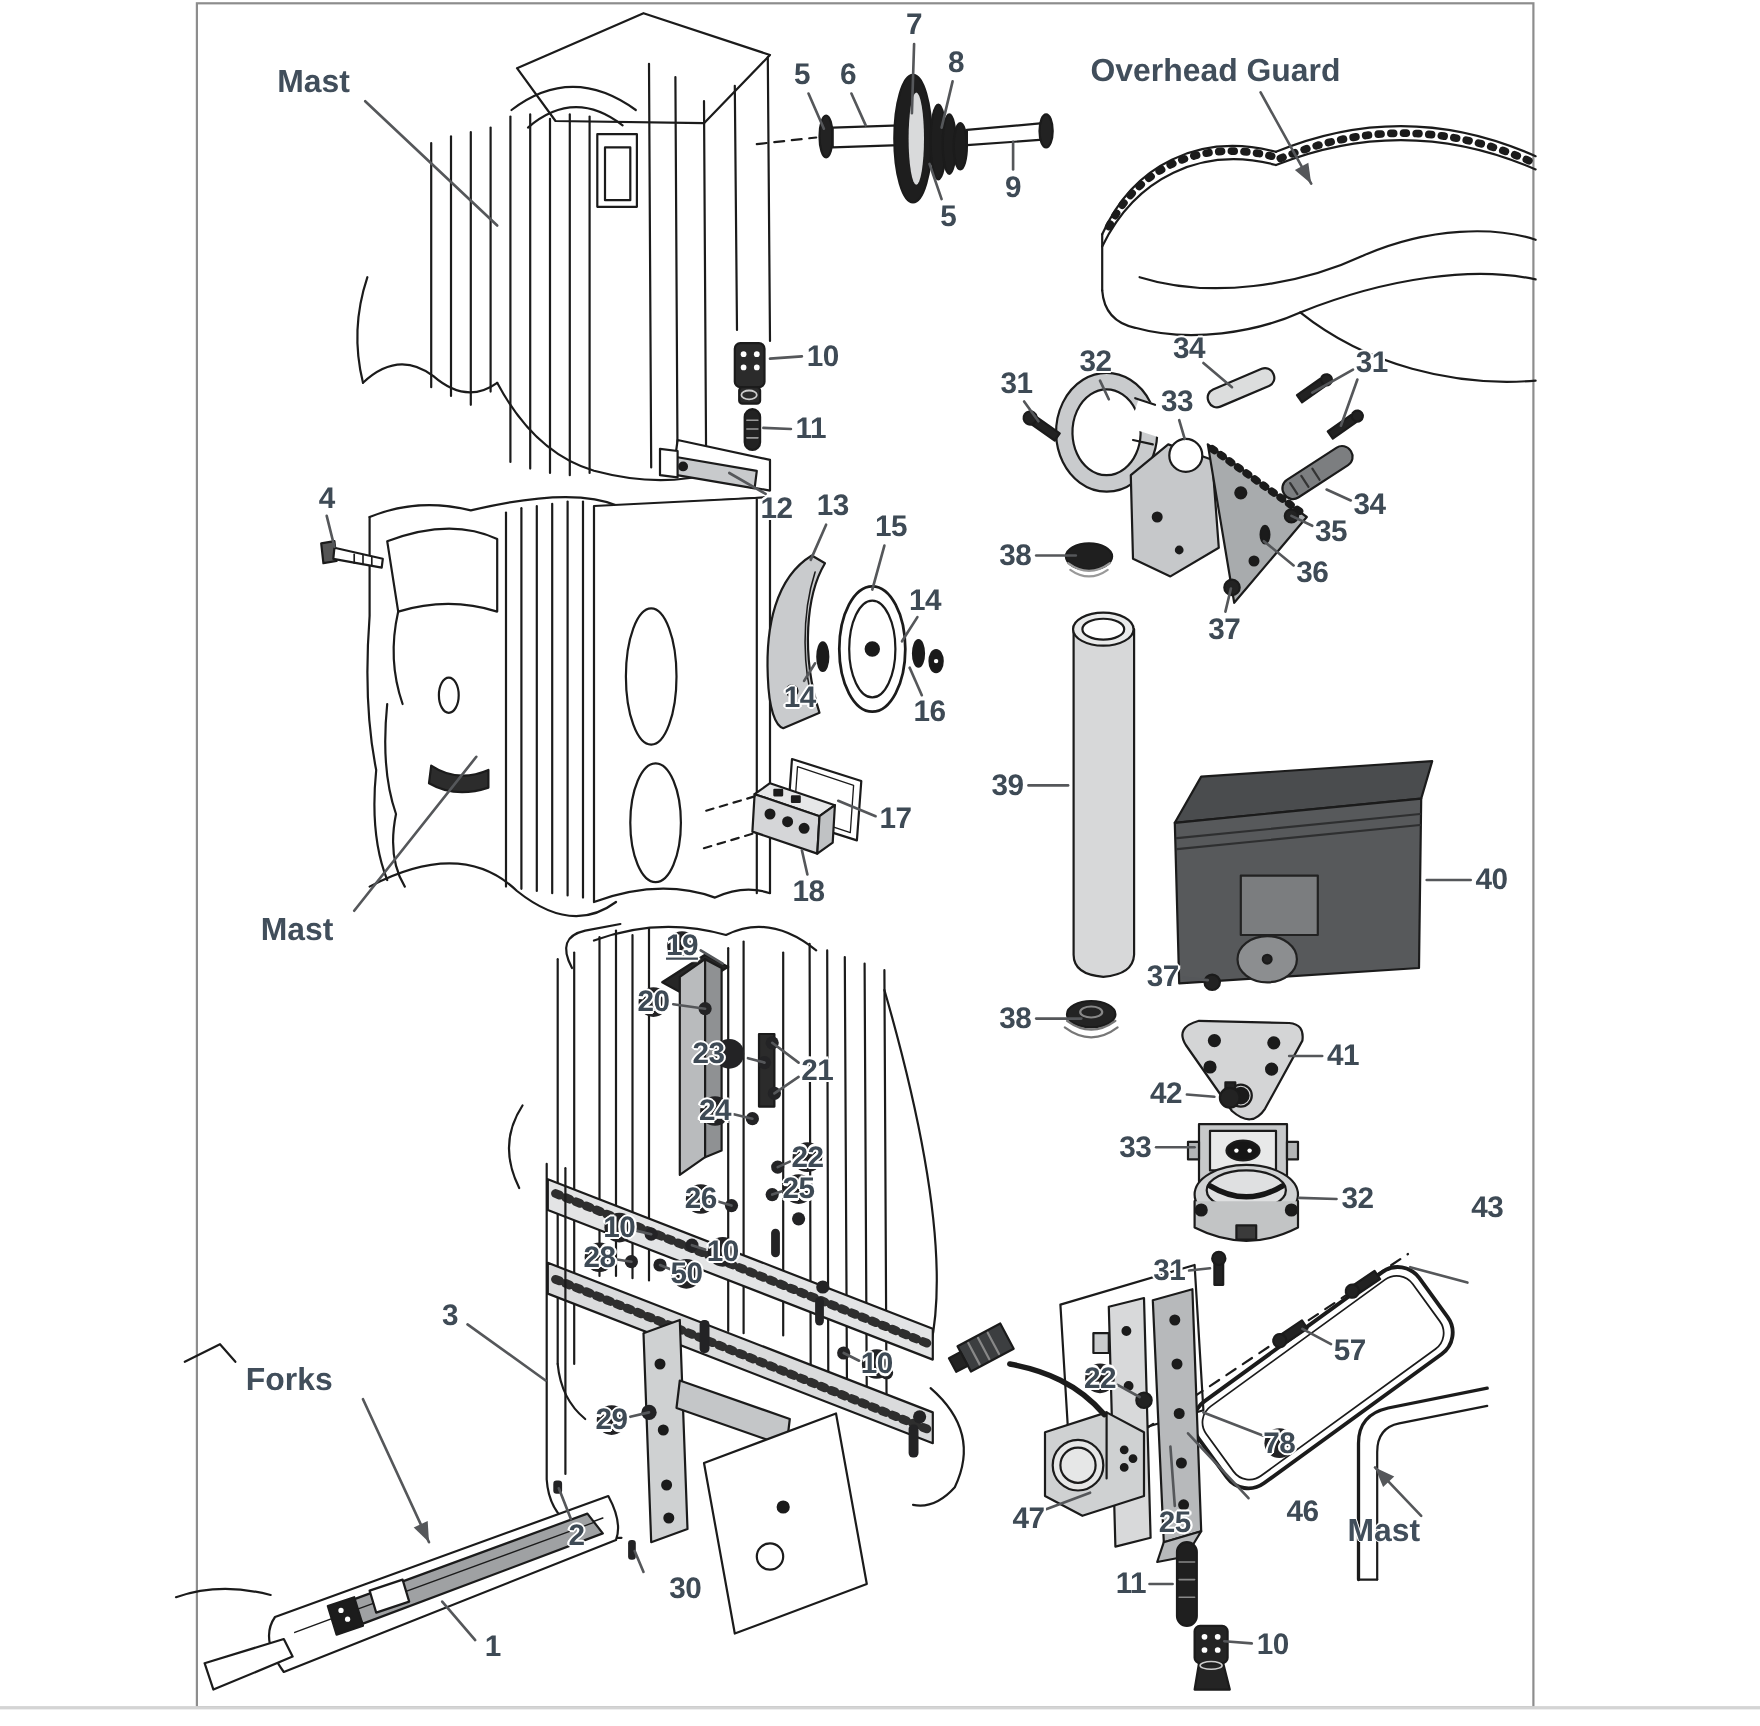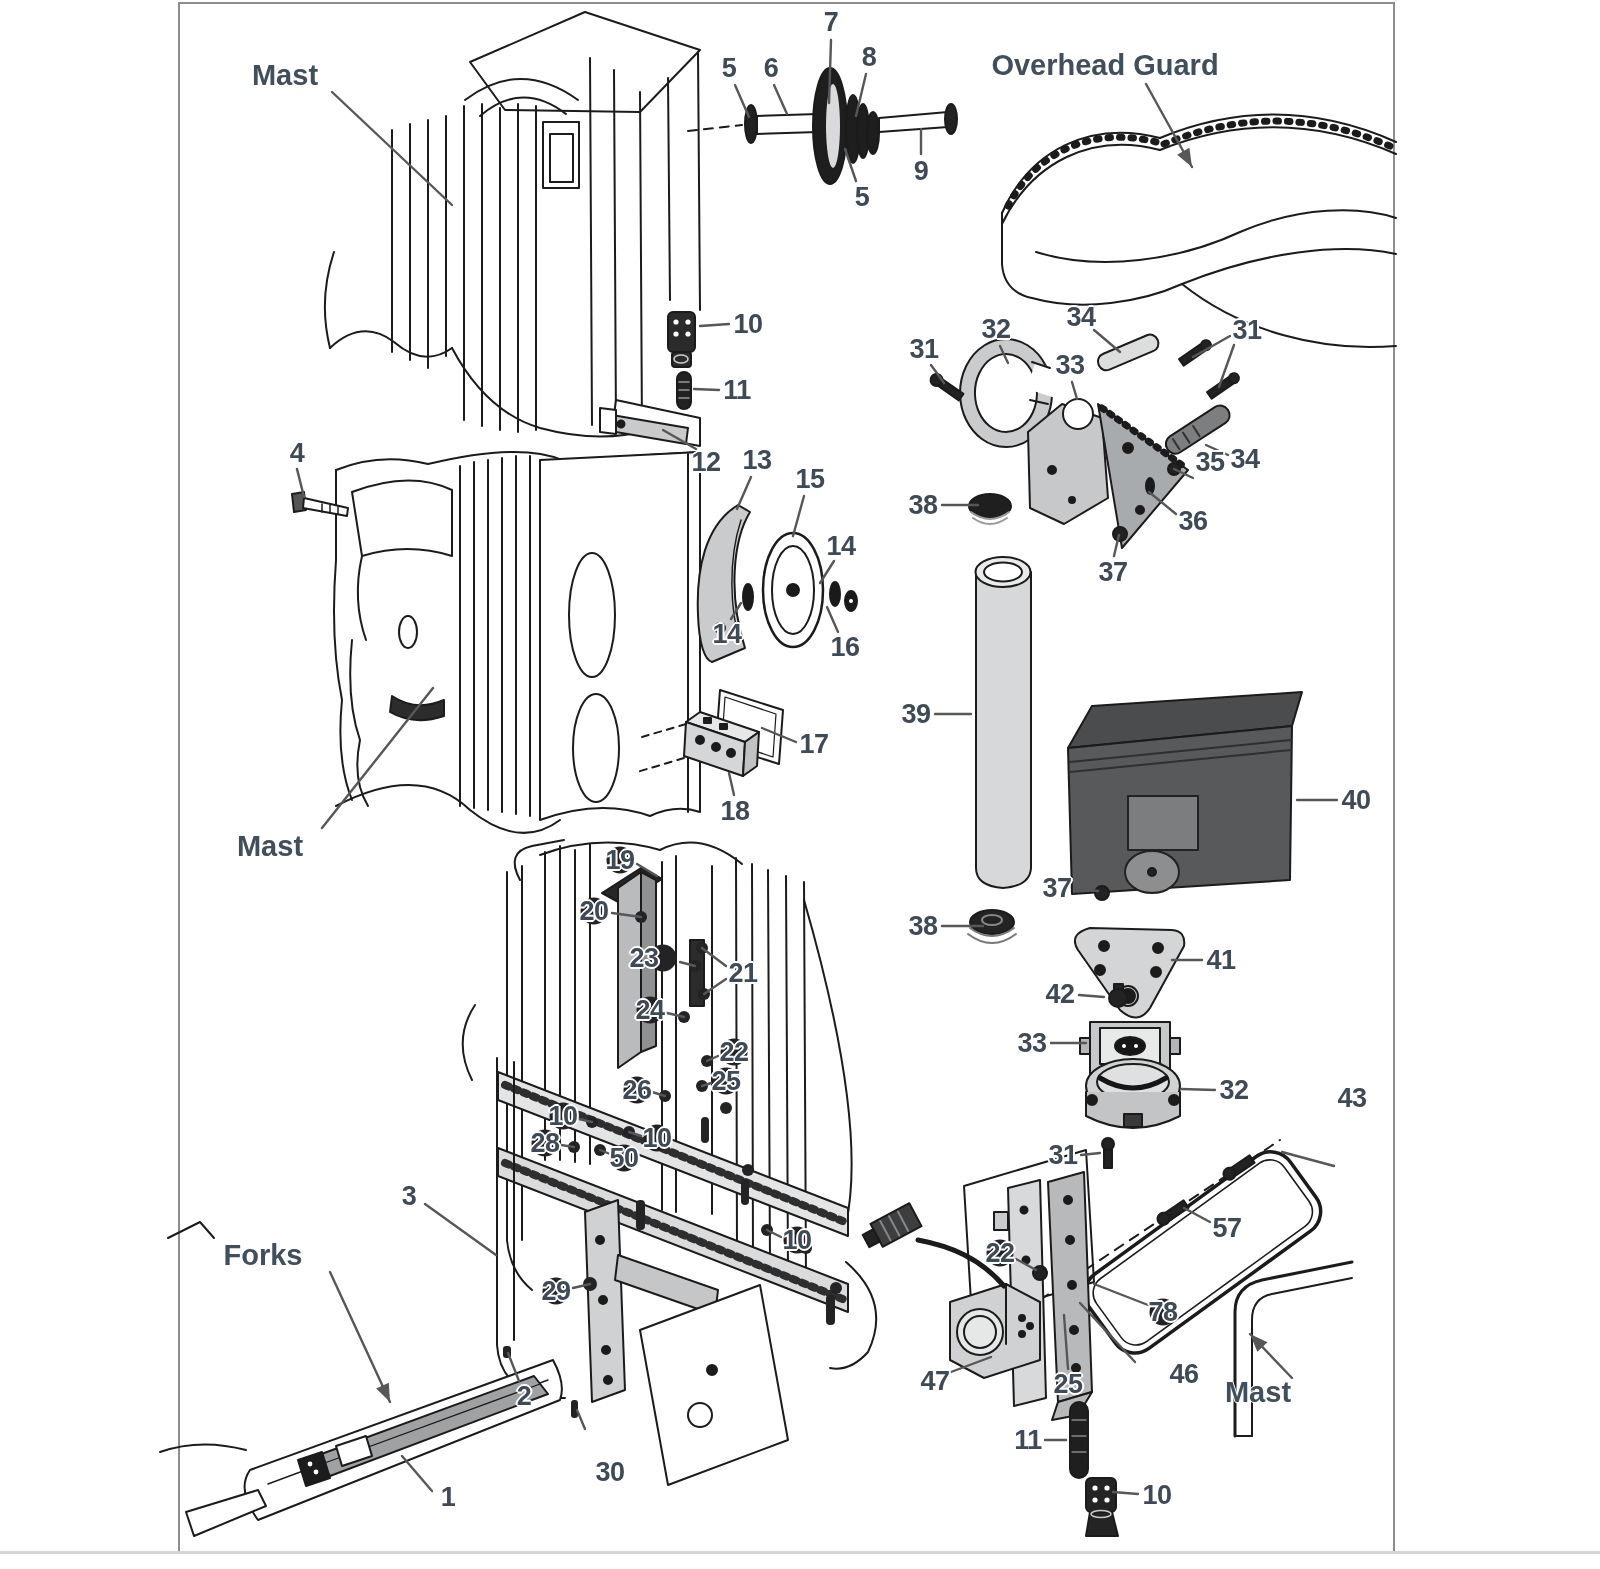--- a/index.html
+++ b/index.html
@@ -487,45 +487,45 @@
       <div class="co" style="left: 737px; top: 390px;">11</div>
       <div class="co" style="left: 706px; top: 462px;">12</div>
       <div class="co" style="left: 297px; top: 453px;">4</div>
       <div class="co" style="left: 757px; top: 460px;">13</div>
       <div class="co" style="left: 810px; top: 479px;">15</div>
       <div class="co" style="left: 841px; top: 546px;">14</div>
       <div class="co" style="left: 727px; top: 634px;">14</div>
       <div class="co" style="left: 845px; top: 647px;">16</div>
       <div class="co" style="left: 814px; top: 744px;">17</div>
       <div class="co" style="left: 735px; top: 811px;">18</div>
-      <div class="co" style="left: 620px; top: 860px;">19</div>
+      <div class="co" style="left: 620px; top: 860px; text-decoration: underline;">19</div>
       <div class="co" style="left: 594px; top: 911px;">20</div>
       <div class="co" style="left: 644px; top: 958px;">23</div>
       <div class="co" style="left: 743px; top: 973px;">21</div>
       <div class="co" style="left: 650px; top: 1010px; text-align: right;">24</div>
       <div class="co" style="left: 734px; top: 1052px;">22</div>
       <div class="co" style="left: 726px; top: 1081px;">25</div>
       <div class="co" style="left: 637px; top: 1090px;">26</div>
       <div class="co" style="left: 563px; top: 1116px;">10</div>
       <div class="co" style="left: 545px; top: 1143px;">28</div>
       <div class="co" style="left: 624px; top: 1158px;">50</div>
       <div class="co" style="left: 657px; top: 1138px;">10</div>
       <div class="co" style="left: 797px; top: 1240px;">10</div>
       <div class="co" style="left: 556px; top: 1291px;">29</div>
       <div class="co" style="left: 409px; top: 1196px;">3</div>
       <div class="co" style="left: 524px; top: 1396px;">2</div>
-      <div class="co" style="left: 610px; top: 1444px; margin-top: 28px;">30</div>
+      <div class="co" style="left: 623px; top: 1444px;">30</div>
       <div class="co" style="left: 448px; top: 1497px;">1</div>
       <div class="co" style="left: 924px; top: 349px;">31</div>
       <div class="co" style="left: 996px; top: 329px;">32</div>
       <div class="co" style="left: 1070px; top: 365px;">33</div>
       <div class="co" style="left: 1081px; top: 317px;">34</div>
       <div class="co" style="left: 1247px; top: 330px;">31</div>
       <div class="co" style="left: 1245px; top: 459px;">34</div>
-      <div class="co" style="left: 1210px; top: 462px;">35</div>
+      <div class="co" style="left: 1210px; top: 483px;">35</div>
       <div class="co" style="left: 1193px; top: 521px;">36</div>
       <div class="co" style="left: 1113px; top: 572px;">37</div>
       <div class="co" style="left: 923px; top: 505px;">38</div>
       <div class="co" style="left: 916px; top: 714px;">39</div>
       <div class="co" style="left: 1356px; top: 800px;">40</div>
       <div class="co" style="left: 1057px; top: 888px;">37</div>
       <div class="co" style="left: 923px; top: 926px;">38</div>
       <div class="co" style="left: 1221px; top: 960px;">41</div>
       <div class="co" style="left: 1060px; top: 994px;">42</div>
       <div class="co" style="left: 1032px; top: 1043px;">33</div>

